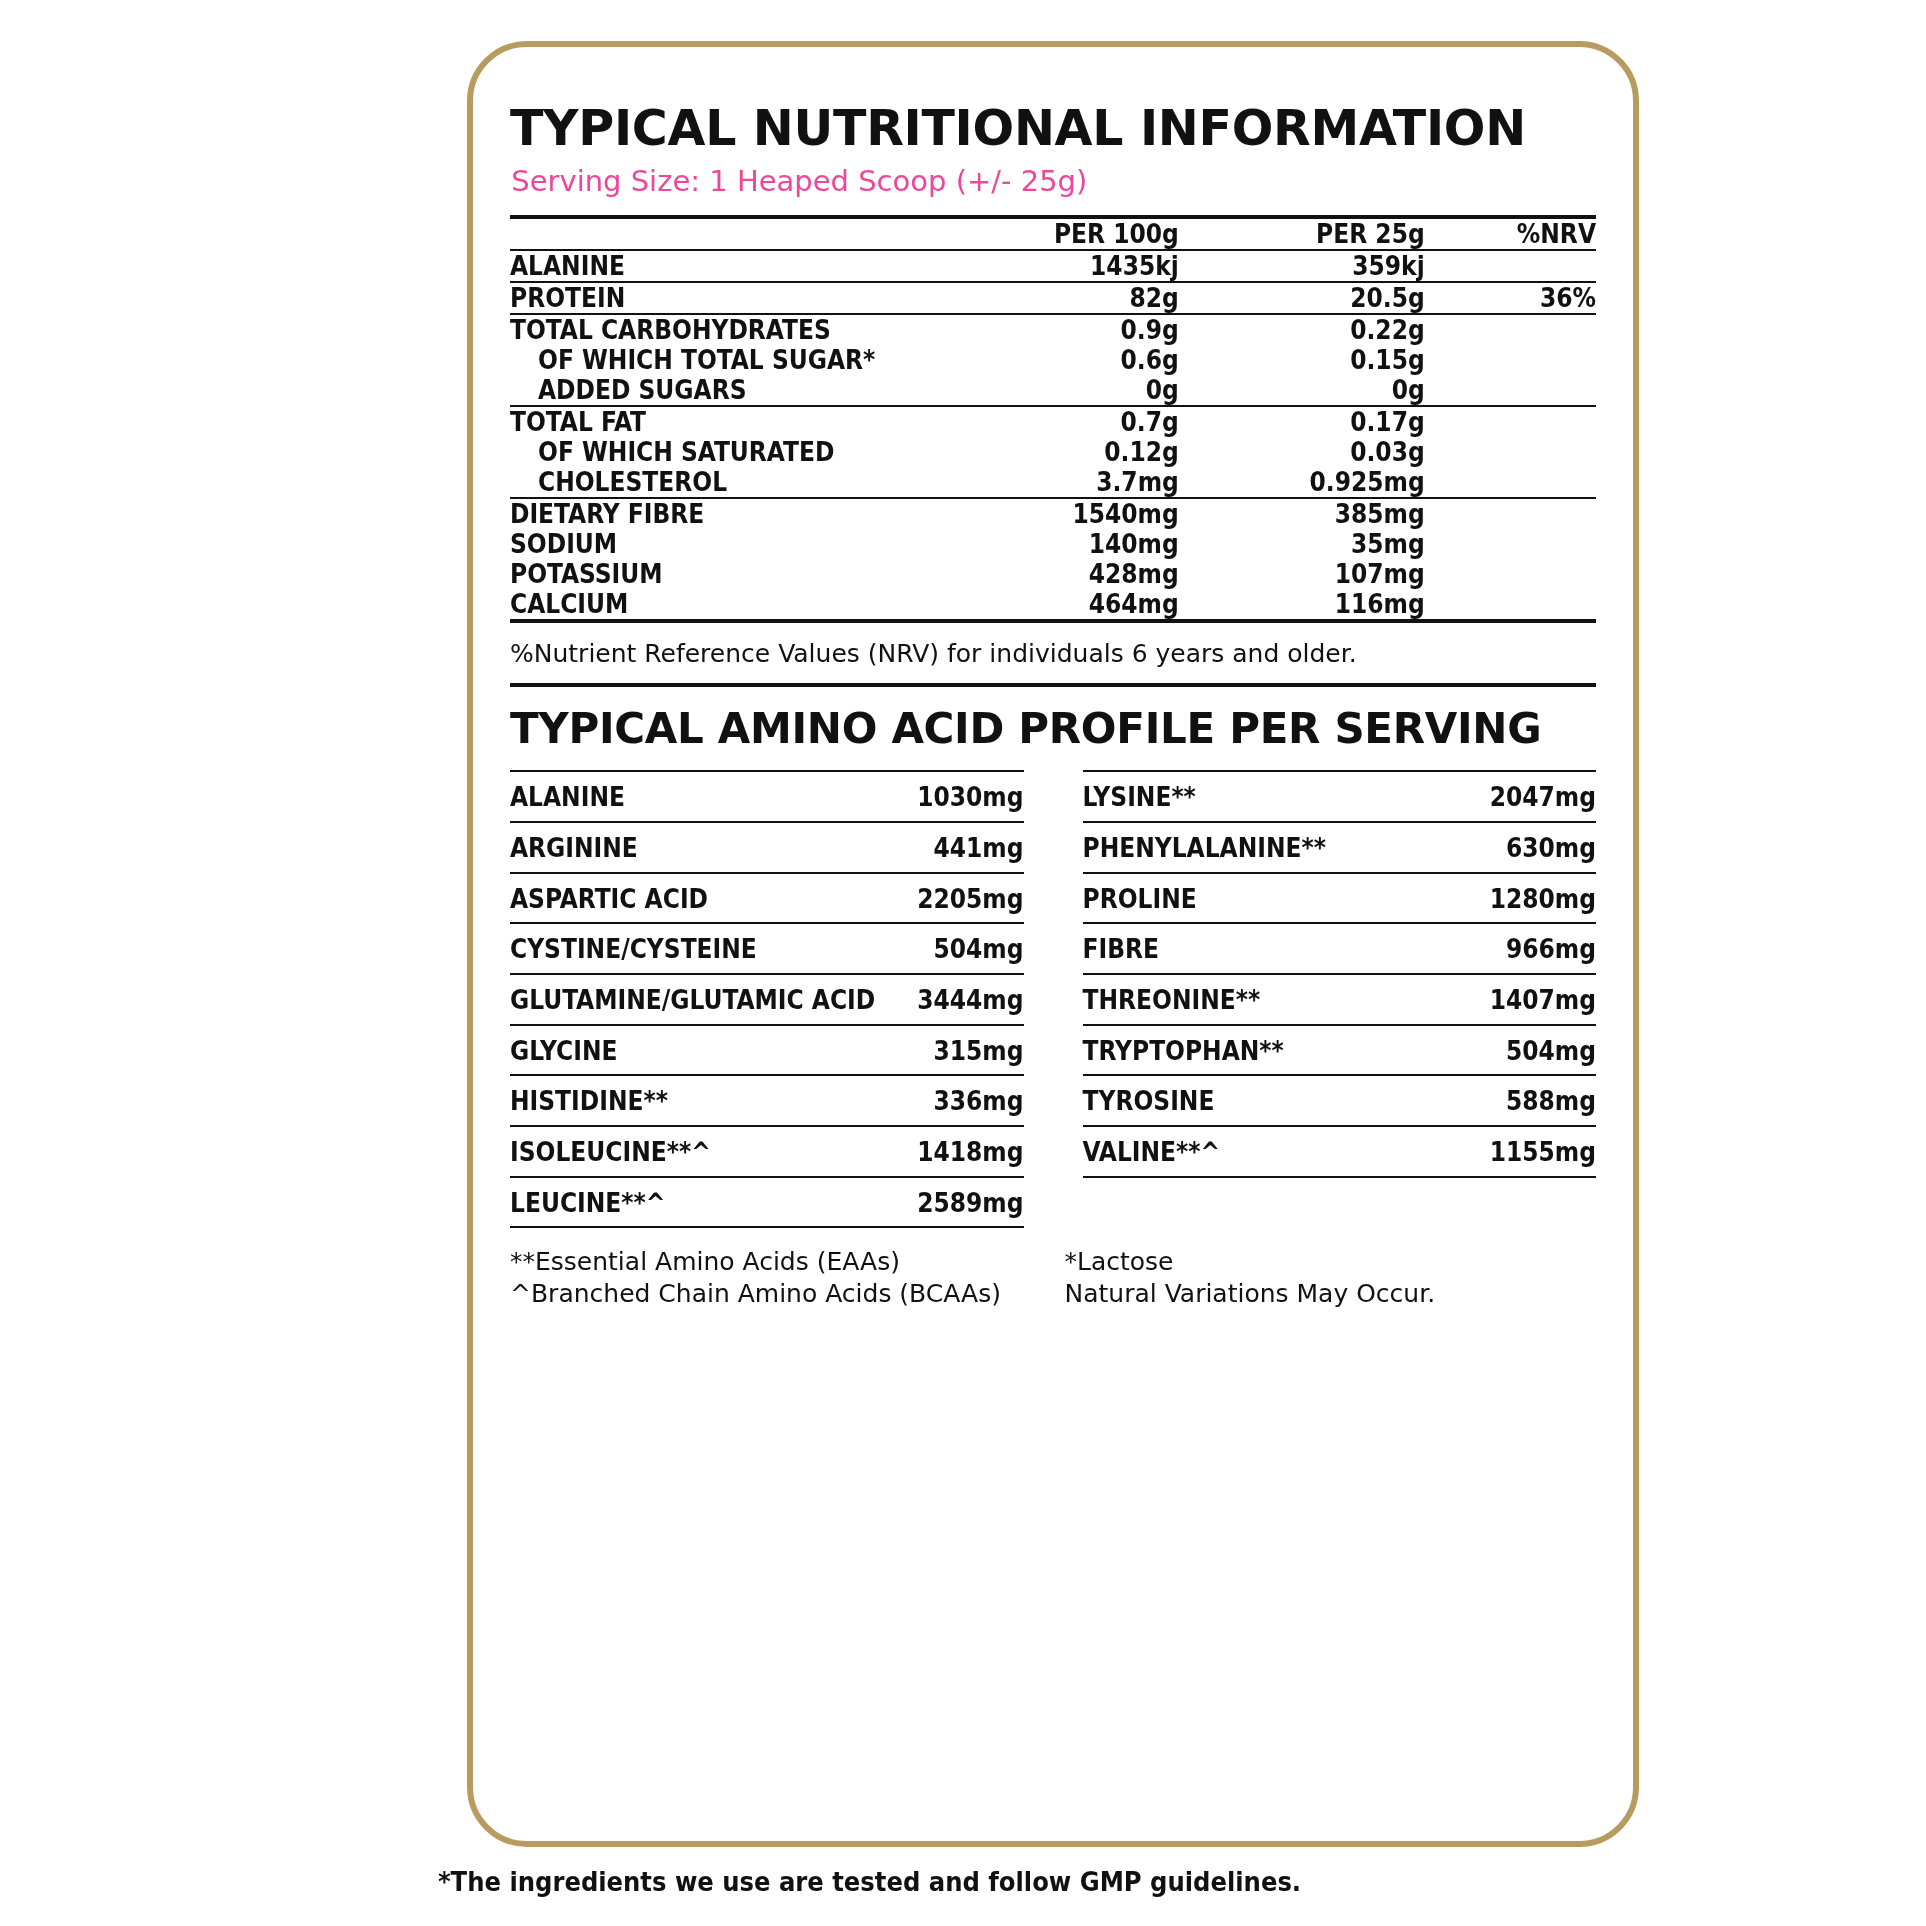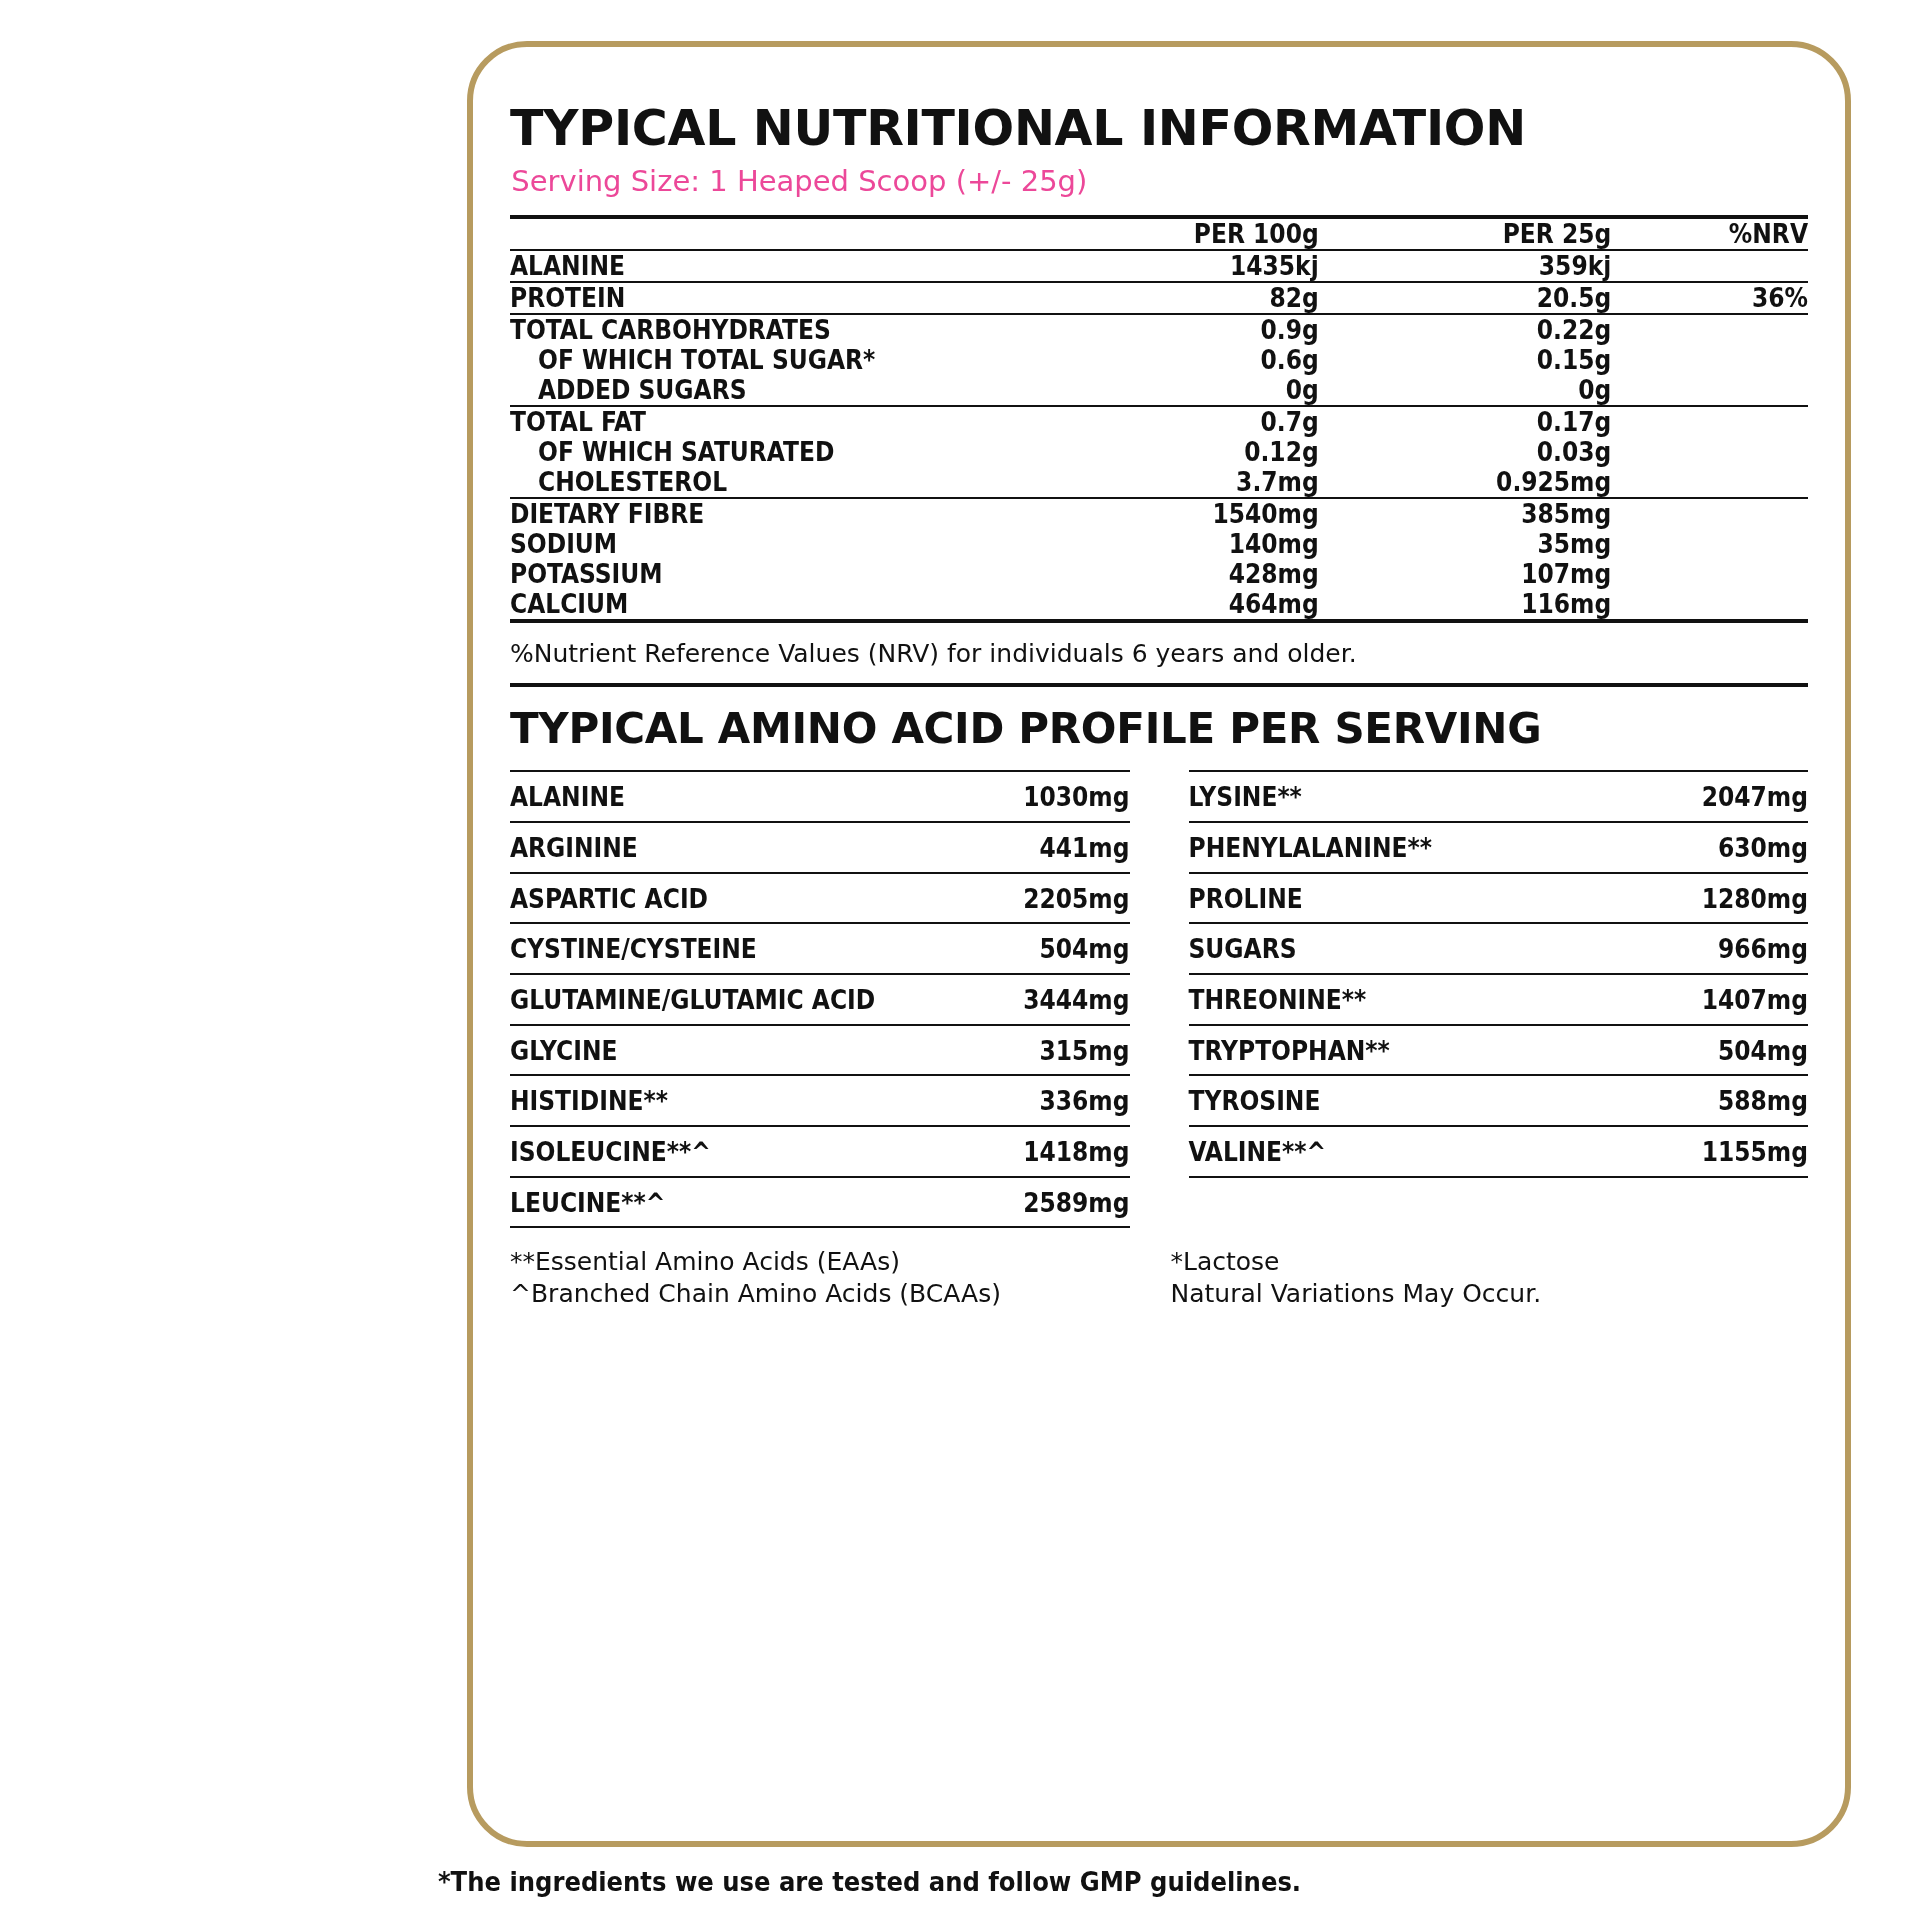--- a/index.html
+++ b/index.html
@@ -38,21 +38,21 @@
     letter-spacing: 0.7px;
     color: #111111;
     white-space: nowrap;
   }
 
   
   .panel {
     position: absolute;
     left: 467px;
     top: 41px;
-    width: 1384px;
+    width: 1172px;
     height: 1806px;
     border: 6.7px solid #b79b5f;
     border-radius: 60px;
     box-sizing: border-box;
     background: #ffffff;
   }
   .panel-inner {
     position: absolute;
     left: 37px;
     top: 53px;
@@ -328,21 +328,21 @@
               </tr>
               <tr>
                 <td class="aa-name">PHENYLALANINE**</td>
                 <td class="aa-val">630mg</td>
               </tr>
               <tr>
                 <td class="aa-name">PROLINE</td>
                 <td class="aa-val">1280mg</td>
               </tr>
               <tr>
-                <td class="aa-name">SUGARS</td>
+                <td class="aa-name">FIBRE</td>
                 <td class="aa-val">966mg</td>
               </tr>
               <tr>
                 <td class="aa-name">THREONINE**</td>
                 <td class="aa-val">1407mg</td>
               </tr>
               <tr>
                 <td class="aa-name">TRYPTOPHAN**</td>
                 <td class="aa-val">504mg</td>
               </tr>

